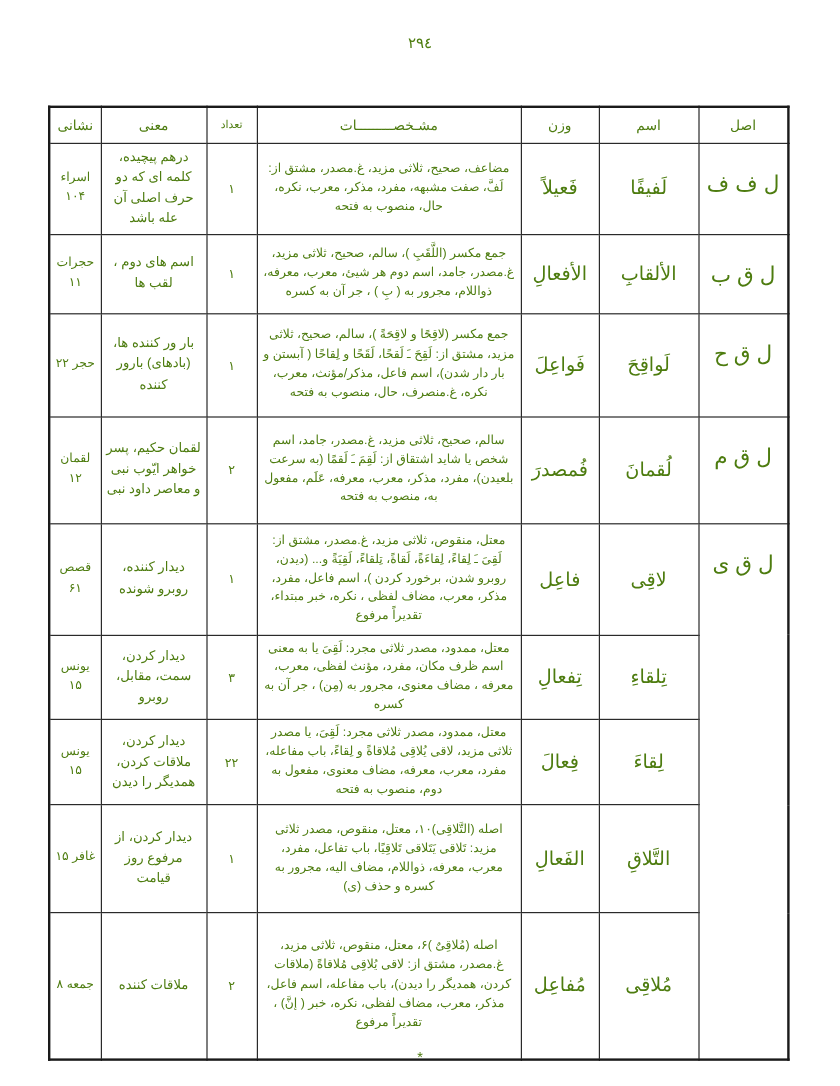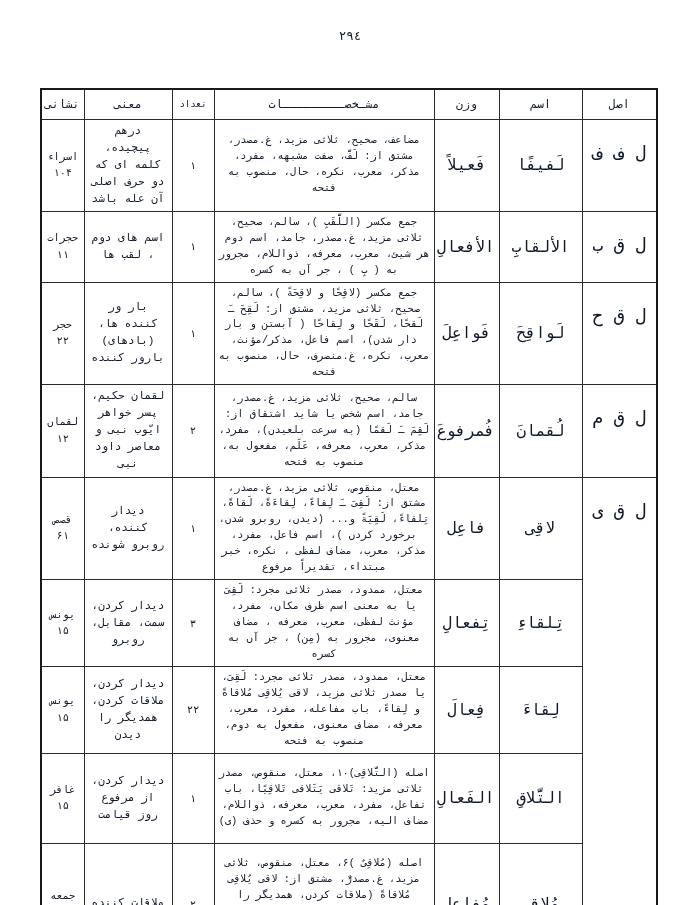--- a/index.html
+++ b/index.html
@@ -1,18 +1,18 @@
 <!DOCTYPE html>
 <html dir="rtl" lang="fa"><head>
 <meta charset="utf-8">
 <style>
   html,body{margin:0;padding:0;background:#e8e8e8;}
   .page{
     width:700px;height:905px;background:#ffffff;margin:0 auto;position:relative;
-    font-family:Liberation Mono, monospace;color:#0f172a;overflow:hidden;
+    font-family:Liberation Sans, sans-serif;color:#4d7c0f;overflow:hidden;
   }
   .pageno{position:absolute;top:28px;left:0;right:0;text-align:center;font-size:12.5px;}
   .title{position:absolute;top:62px;left:0;right:0;text-align:center;font-size:13.5px;font-weight:bold;}
   table.qtable{
     position:absolute;top:88px;right:42px;width:616px;
     border-collapse:collapse;table-layout:fixed;
     border:2px solid #1a1a1a;
   }
   .qtable td,.qtable th{
     border:1px solid #2a2a2a;vertical-align:middle;text-align:center;
@@ -92,21 +92,21 @@
           <td class="esm">لَواقِحَ</td>
           <td class="vazn">فَواعِلَ</td>
           <td class="mosh">جمع مکسر (لاقِحًا و لاقِحَةً )، سالم، صحیح، ثلاثی مزید، مشتق از: لَقِحَ ـَ لَقحًا، لَقَحًا و لِقاحًا ( آبستن و بار دار شدن)، اسم فاعل، مذکر/مؤنث، معرب، نکره، غ.منصرف، حال، منصوب به فتحه</td>
           <td class="tedad">۱</td>
           <td class="mani">بار ور کننده ها، (بادهای) بارور کننده</td>
           <td class="neshani">حجر ۲۲</td>
         </tr>
         <tr>
           <td class="asl">ل ق م</td>
           <td class="esm">لُقمانَ</td>
-          <td class="vazn">فُمرفوعَ</td>
+          <td class="vazn">فُمصدرَ</td>
           <td class="mosh">سالم، صحیح، ثلاثی مزید، غ.مصدر، جامد، اسم شخص یا شاید اشتقاق از: لَقِمَ ـَ لَقمًا (به سرعت بلعیدن)، مفرد، مذکر، معرب، معرفه، عَلَم، مفعول به، منصوب به فتحه</td>
           <td class="tedad">۲</td>
           <td class="mani">لقمان حکیم، پسر خواهر ایّوب نبی و معاصر داود نبی</td>
           <td class="neshani">لقمان ۱۲</td>
         </tr>
         <tr>
           <td class="asl" rowspan="5">ل ق ی</td>
           <td class="esm">لاقِی</td>
           <td class="vazn">فاعِل</td>
           <td class="mosh">معتل، منقوص، ثلاثی مزید، غ.مصدر، مشتق از: لَقِیَ ـَ لِقاءً، لِقاءَةً، لَقاةً، تِلقاءً، لَقِيَةً و... (دیدن، روبرو شدن، برخورد کردن )، اسم فاعل، مفرد، مذکر، معرب، مضاف لفظی ، نکره، خبر مبتداء، تقدیراً مرفوع</td>

